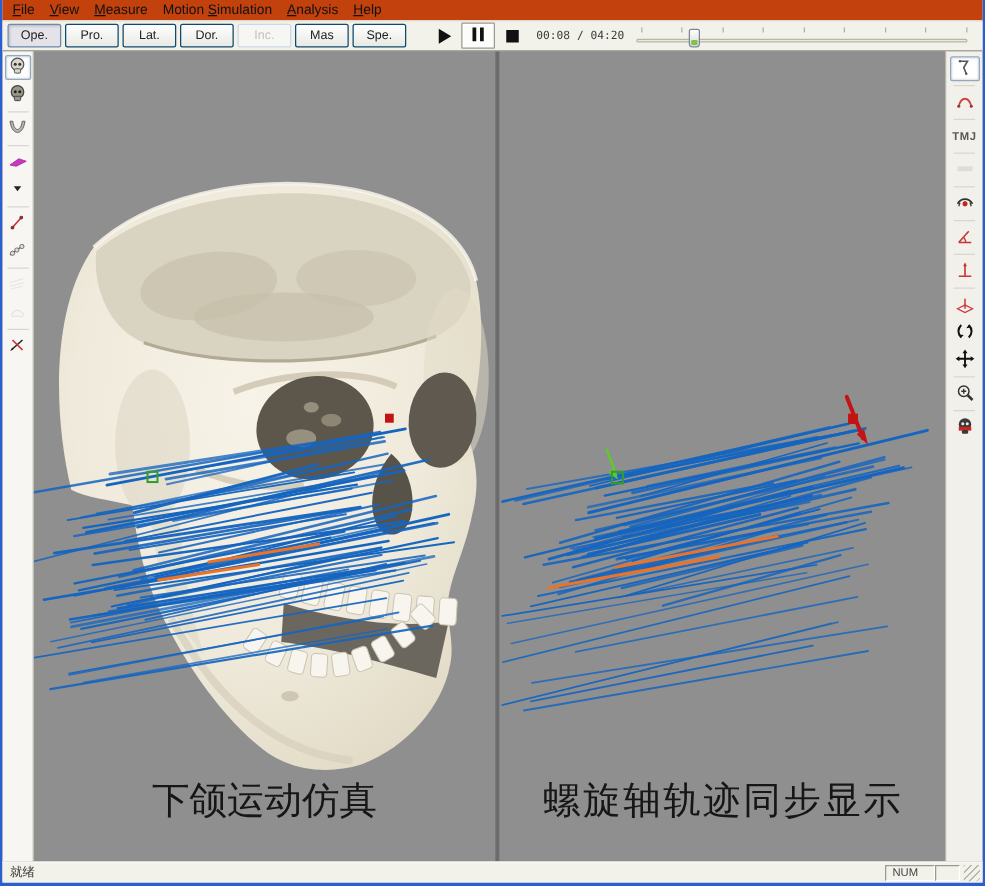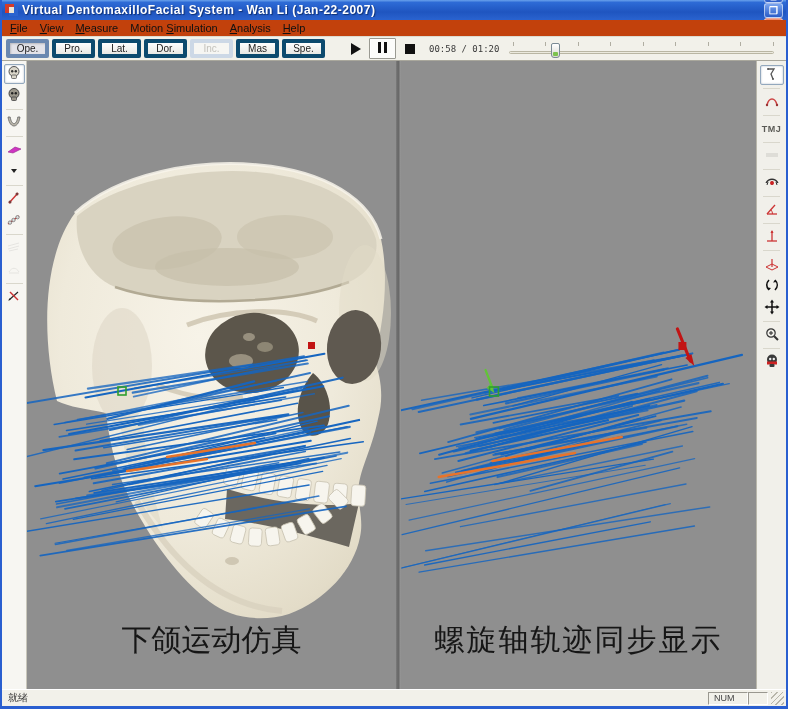--- a/index.html
+++ b/index.html
@@ -14,21 +14,21 @@
   .win-btn { width:19px; height:15px; border-radius:3px; margin-left:2px; color:#fff; font-size:10px; font-weight:bold; border:1px solid rgba(255,255,255,.55); }
   .wb-blue { background:linear-gradient(#7aa4ee,#2a5cc8); }
   .wb-red  { background:linear-gradient(#f09070,#d83a20); }
 
   
   .menubar { height:17px; background:#c2410c; display:flex; align-items:center; padding-left:3px; font-size:11px; color:#111; border-bottom:1px solid #dddbd0; flex:0 0 auto; }
   .menu-item { padding:1px 7px 1px 5px; white-space:nowrap; }
 
   
   .toolbar { height:24px; background:#f2f1ea; display:flex; align-items:center; padding:0 4px; border-bottom:1px solid #a9a79c; flex:0 0 auto; }
-  .tb-btn { width:43px; height:19px; margin-right:3px; font-size:10px; color:#222; background:linear-gradient(#fefefe,#e9e9e4); border:4px solid #0c4a6e; border-radius:2px; }
+  .tb-btn { width:43px; height:19px; margin-right:3px; font-size:10px; color:#222; background:linear-gradient(#fefefe,#e9e9e4); border:1px solid #0c4a6e; border-radius:2px; }
   .tb-btn.active { background:#e3e3e9; border-color:#6a88b0; box-shadow:inset 1px 1px 2px rgba(0,0,0,.18); }
   .tb-btn.disabled { color:#c3c2bc; border-color:#ccd8e6; background:#f6f6f3; }
   .media { display:flex; align-items:center; margin-left:14px; }
   .m-btn { width:27px; height:21px; background:transparent; border:none; }
   .play-tri { width:0; height:0; border-left:10px solid #111; border-top:6px solid transparent; border-bottom:6px solid transparent; }
   .pause-btn { border:1px solid #9a9a92; background:#fcfcfa; border-radius:1px; box-shadow:inset 1px 1px 0 #fff; }
   .pause-bars span { display:inline-block; width:3px; height:11px; background:#111; margin:0 1.5px; }
   .stop-sq { width:10px; height:10px; background:#111; }
   .time { font-family:"DejaVu Sans Mono",monospace; font-size:9px; color:#3a3a3a; margin:0 8px 0 6px; white-space:nowrap; }
   .slider { flex:1; position:relative; height:22px; margin-right:4px; }
@@ -61,33 +61,20 @@
   .sb-cell { border:1px solid; border-color:#9a9890 #ffffff #ffffff #9a9890; height:13px; display:flex; align-items:center; padding:0 5px; margin-left:0; font-size:9px; color:#444; }
   .sb-grip { width:13px; height:13px; margin-left:3px; background:
     linear-gradient(135deg, transparent 50%, #fff 50%) ;
     background-image:repeating-linear-gradient(135deg,#b8b6aa 0 1px,transparent 1px 4px); }
 </style>
 </head>
 <body>
 
 <div class="window">
 
-  <div class="titlebar">
-    <svg class="app-icon" viewBox="0 0 14 14">
-      <rect x="0" y="1" width="9" height="9" fill="#d43b2a"></rect>
-      <rect x="4" y="4" width="9" height="9" fill="#2a63cf"></rect>
-      <rect x="4" y="4" width="5" height="6" fill="#e9e6da"></rect>
-    </svg>
-    <span class="title-text">Virtual DentomaxilloFacial System - Wan Li (Jan-22-2007)</span>
-    <div id="winBtns">
-        <button class="win-btn cc wb-blue">_</button>
-        <button class="win-btn cc wb-blue">❐</button>
-        <button class="win-btn cc wb-red">✕</button>
-      </div>
-  </div>
 
   <div class="menubar" id="menubar">
       <span class="menu-item"><u>F</u>ile</span>
       <span class="menu-item"><u>V</u>iew</span>
       <span class="menu-item"><u>M</u>easure</span>
       <span class="menu-item">Motion <u>S</u>imulation</span>
       <span class="menu-item"><u>A</u>nalysis</span>
       <span class="menu-item"><u>H</u>elp</span>
     </div>
 
@@ -105,21 +92,21 @@
       <button class="m-btn cc">
           <span class="play-tri"></span>
         </button>
       <button class="m-btn cc pause-btn">
           <span class="pause-bars"><span></span><span></span></span>
         </button>
       <button class="m-btn cc">
           <span class="stop-sq"></span>
         </button>
     </span>
-    <span class="time">00:58 / 01:20</span>
+    <span class="time">00:08 / 04:20</span>
     <span class="slider" id="slider">
       <span class="slider-track"></span>
       <span class="slider-thumb" id="sliderThumb" style="left: 16%;"></span>
     <span class="tick" style="left: 2%;"></span>
         <span class="tick" style="left: 14%;"></span>
         <span class="tick" style="left: 26%;"></span>
         <span class="tick" style="left: 38%;"></span>
         <span class="tick" style="left: 50%;"></span>
         <span class="tick" style="left: 62%;"></span>
         <span class="tick" style="left: 74%;"></span>

